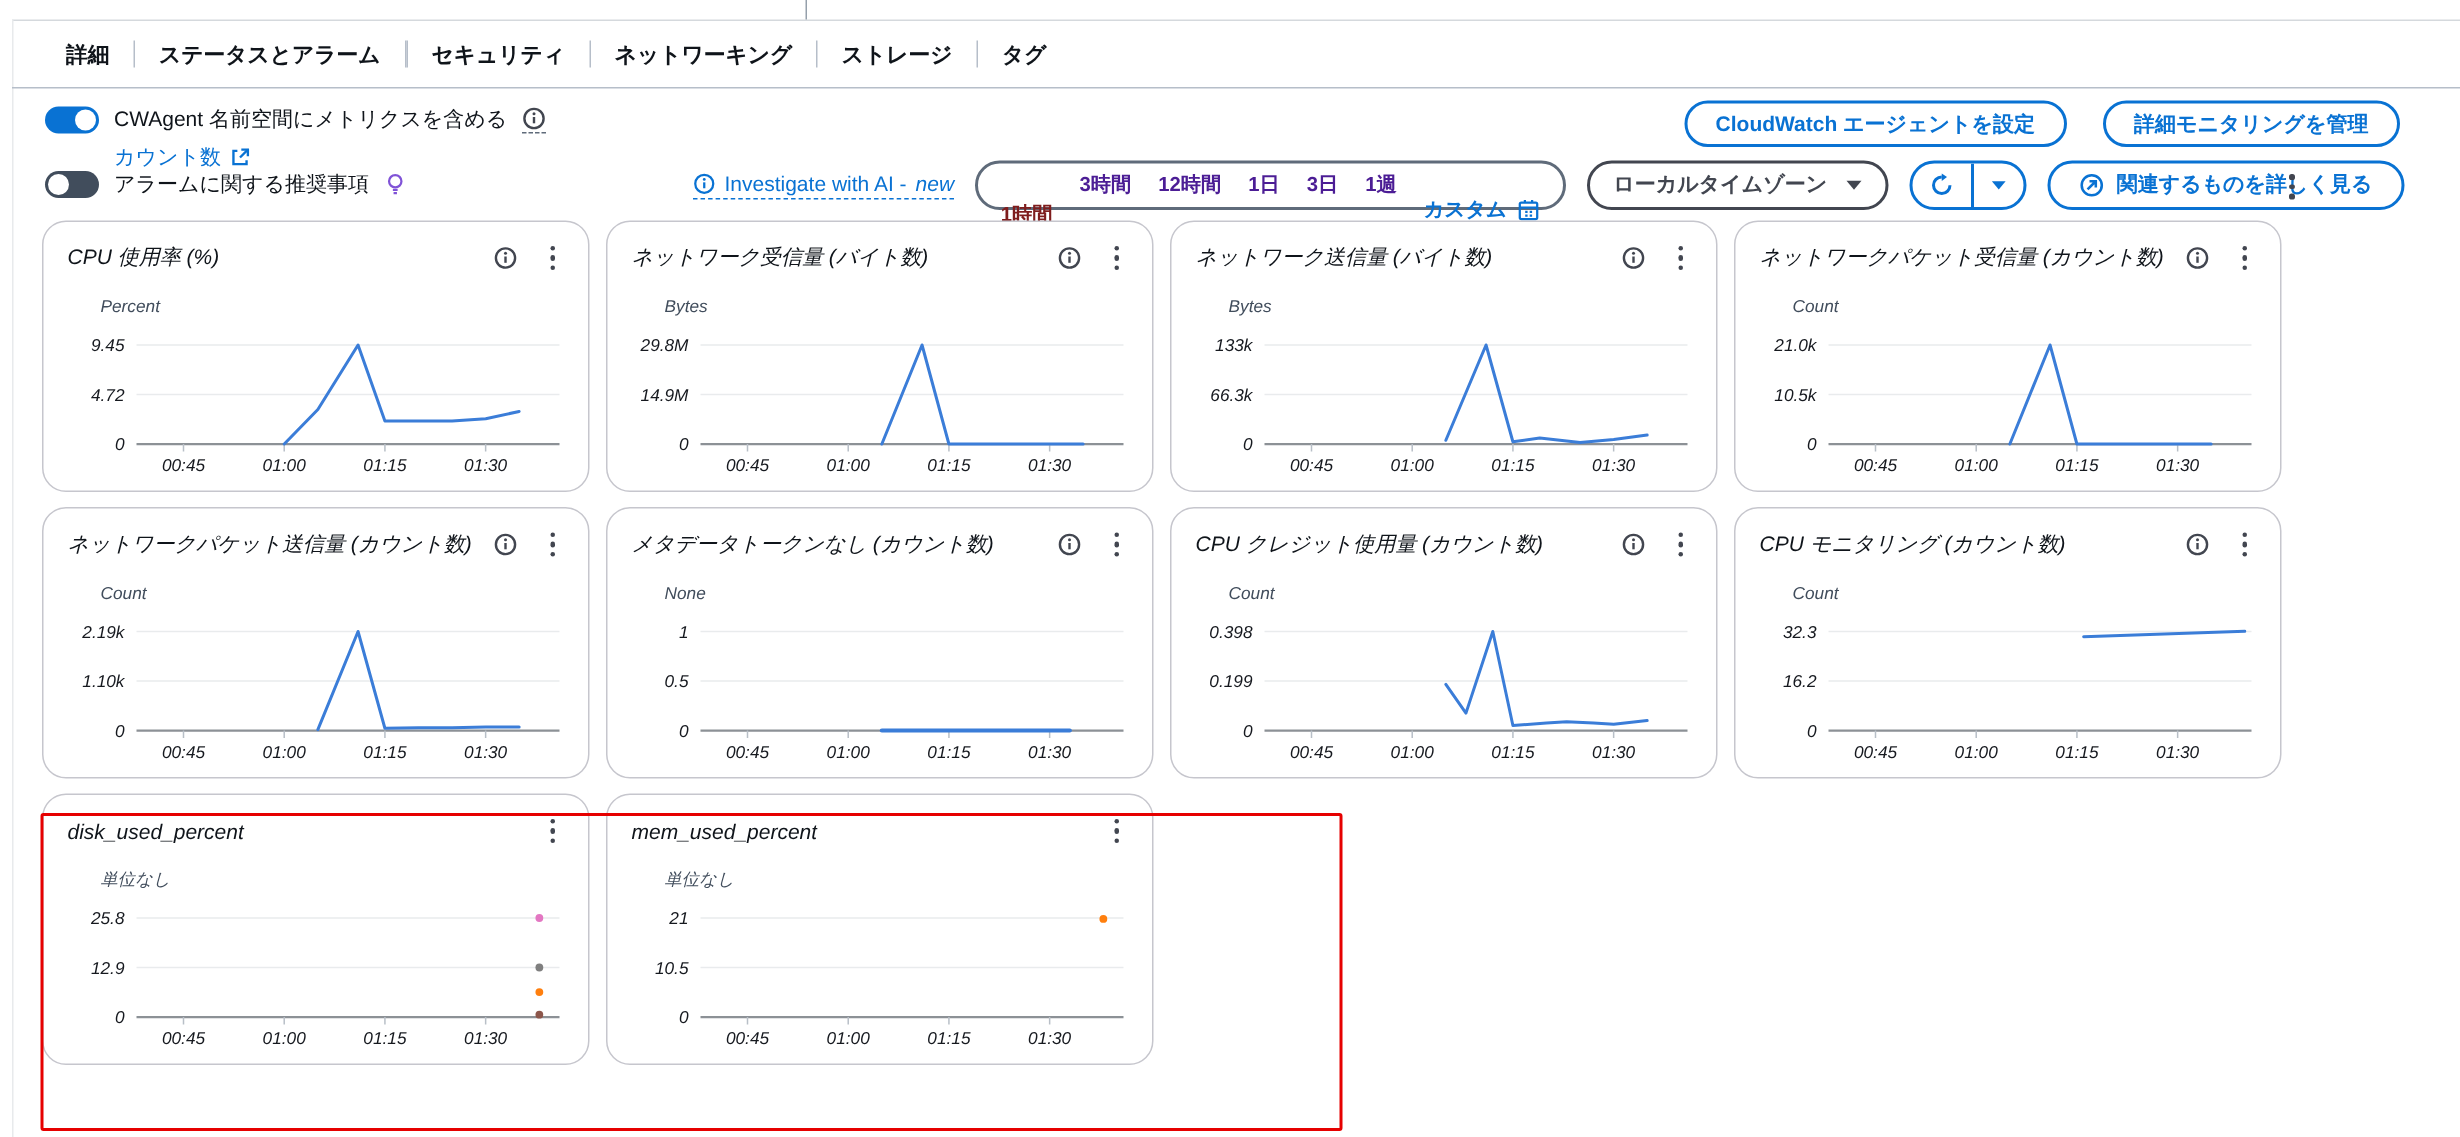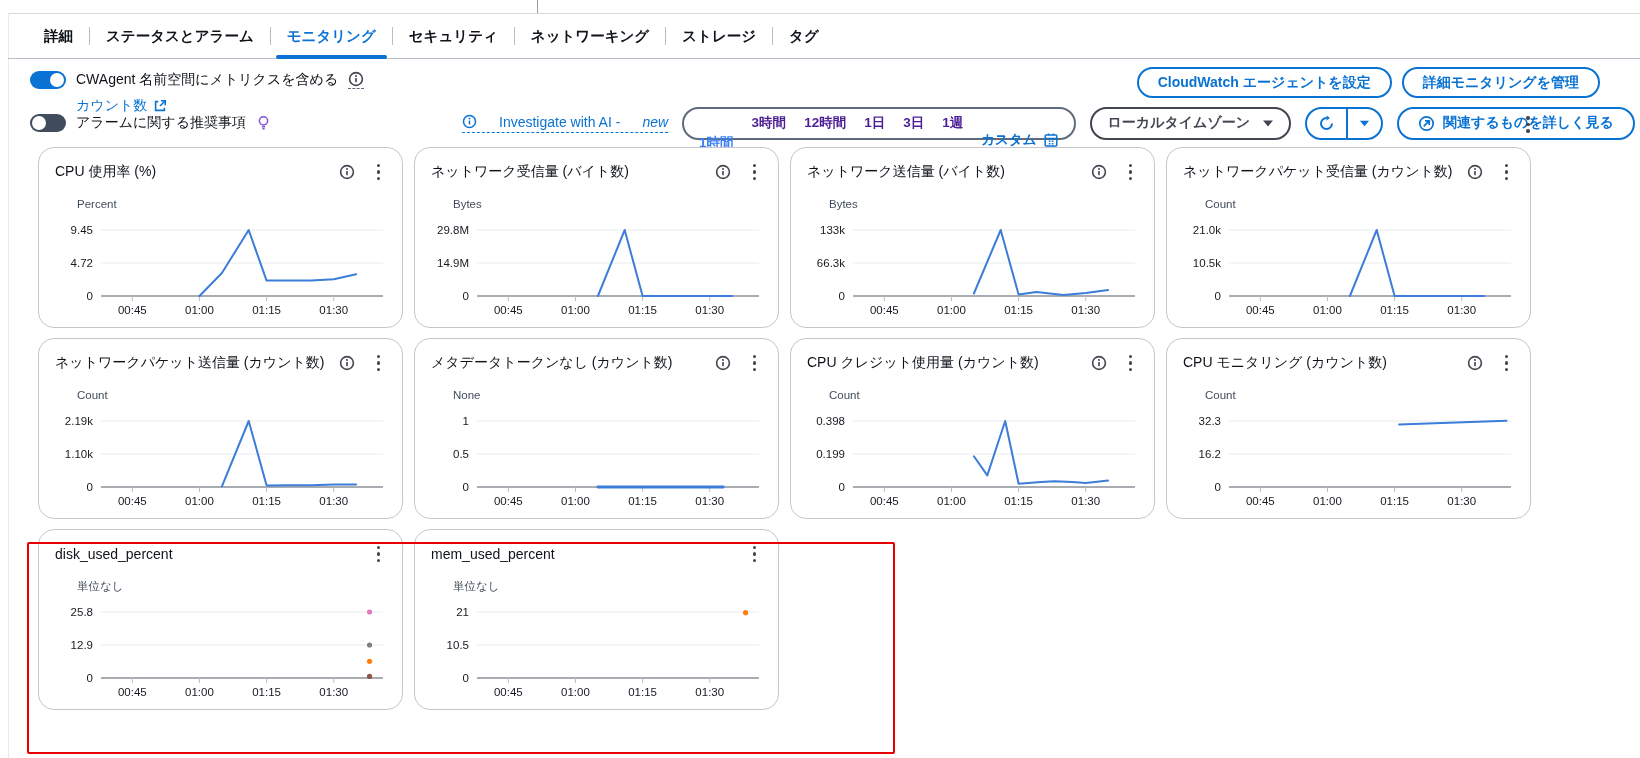--- a/index.html
+++ b/index.html
@@ -27,51 +27,51 @@
 
   
   .toggle-row { position:absolute; display:flex; align-items:center; gap:10px; font-size:14px; }
   .toggle { width:36px; height:18px; border-radius:10px; position:relative; cursor:pointer; flex:0 0 auto; }
   .toggle .knob { position:absolute; top:2px; width:14px; height:14px; border-radius:50%; background:#fff; }
   .toggle.on  { background:#0972d3; } .toggle.on  .knob { right:2px; }
   .toggle.off { background:#414d5c; } .toggle.off .knob { left:2px; }
   .blue-link { color:#0972d3; font-size:14px; display:inline-flex; align-items:center; gap:6px; cursor:pointer; }
   .info-dashed { border-bottom:1px dashed #5f6b7a; padding-bottom:1px; display:inline-flex; }
 
-  .header-buttons { position:absolute; top:67px; right:40px; display:flex; gap:10px; }
+  .header-buttons { position:absolute; top:67px; right:40px; display:flex; gap:24px; }
   .btn-outline {
     height:31px; border:2px solid #0972d3; border-radius:17px; background:#fff;
     color:#0972d3; font-weight:700; font-size:14px;
     display:inline-flex; align-items:center; gap:8px; padding:0 19px; cursor:pointer; white-space:nowrap;
   }
 
   
   .controls { position:absolute; top:106px; left:462px; height:34px; display:flex; align-items:center; gap:14px; }
-  .investigate { display:inline-flex; align-items:flex-start; gap:22px; color:#0972d3; font-size:14px;
+  .investigate { display:inline-flex; align-items:flex-end; gap:6px; color:#0972d3; font-size:14px;
     border-bottom:1px dashed #0972d3; padding-bottom:2px; cursor:pointer; white-space:nowrap; }
   .investigate .new { font-style:italic; }
   .segmented { display:flex; align-items:center; height:33px; border:2px solid #5f6b7a;
     border-radius:17px; padding:0 6px; background:#fff; }
   .seg { padding:0 9px; font-size:13.5px; font-weight:700; color:#4c1d95; cursor:pointer; white-space:nowrap; }
-  .seg.selected { color:#3b82f6;margin-top:39px; }
+  .seg.selected { color:#7f1d1d;margin-top:39px; }
   .seg.custom { color:#0972d3; display:inline-flex; align-items:center; gap:7px;margin-top:34px; }
   .dropdown-btn { height:33px; border:2px solid #424650; border-radius:17px; background:#fff;
     display:inline-flex; align-items:center; gap:12px; padding:0 15px;
     font-size:14px; font-weight:700; color:#424650; cursor:pointer; white-space:nowrap; }
   .refresh-split { height:33px; border:2px solid #0972d3; border-radius:17px; background:#fff;
     display:flex; align-items:stretch; overflow:hidden; }
   .refresh-split .part { display:flex; align-items:center; padding:0 11px; cursor:pointer; }
   .refresh-split .div { width:2px; background:#0972d3; }
   .kebab { display:inline-flex; flex-direction:column; gap:3px; padding:4px 6px; cursor:pointer; }
   .kebab i { width:3.5px; height:3.5px; border-radius:50%; background:#424650; }
   .controls-kebab { position:absolute; top:112px; left:1520px; }
 
   
-  .charts { position:absolute; left:38px; top:147px; display:grid;
-    grid-template-columns:repeat(4,365px); gap:10px 11px; }
+  .charts { position:absolute; left:28px; top:147px; display:grid;
+    grid-template-columns:repeat(4,365px); gap:10px 11px;font-style:italic; }
   .card { width:365px; height:181px; border:1px solid #c6c6cd; border-radius:16px;
     background:#fff; padding:13px 16px 0; position:relative; }
   .card-head { display:flex; align-items:center; justify-content:space-between; height:22px; }
   .card-title { font-size:14px; color:#0f141a; white-space:nowrap; overflow:hidden; }
   .card-icons { display:flex; align-items:center; gap:16px; }
   .chart-svg { position:absolute; left:10px; top:40px; }
 
   .red-box { position:absolute; left:27px; top:542px; width:868px; height:212px;
     border:2px solid #e60000; border-radius:2px; pointer-events:none; }
 
@@ -82,21 +82,20 @@
 
 <div class="top-hairline"></div>
 <div class="top-divider"></div>
 <div class="left-hairline"></div>
 
 <div class="tab-bar">
     <span class="tab">詳細</span>
     <span class="tab-divider"></span>
     <span class="tab">ステータスとアラーム</span>
     <span class="tab-divider"></span>
-    <span class="tab active">モニタリング</span>
     <span class="tab-divider"></span>
     <span class="tab">セキュリティ</span>
     <span class="tab-divider"></span>
     <span class="tab">ネットワーキング</span>
     <span class="tab-divider"></span>
     <span class="tab">ストレージ</span>
     <span class="tab-divider"></span>
     <span class="tab">タグ</span>
   </div>
 

